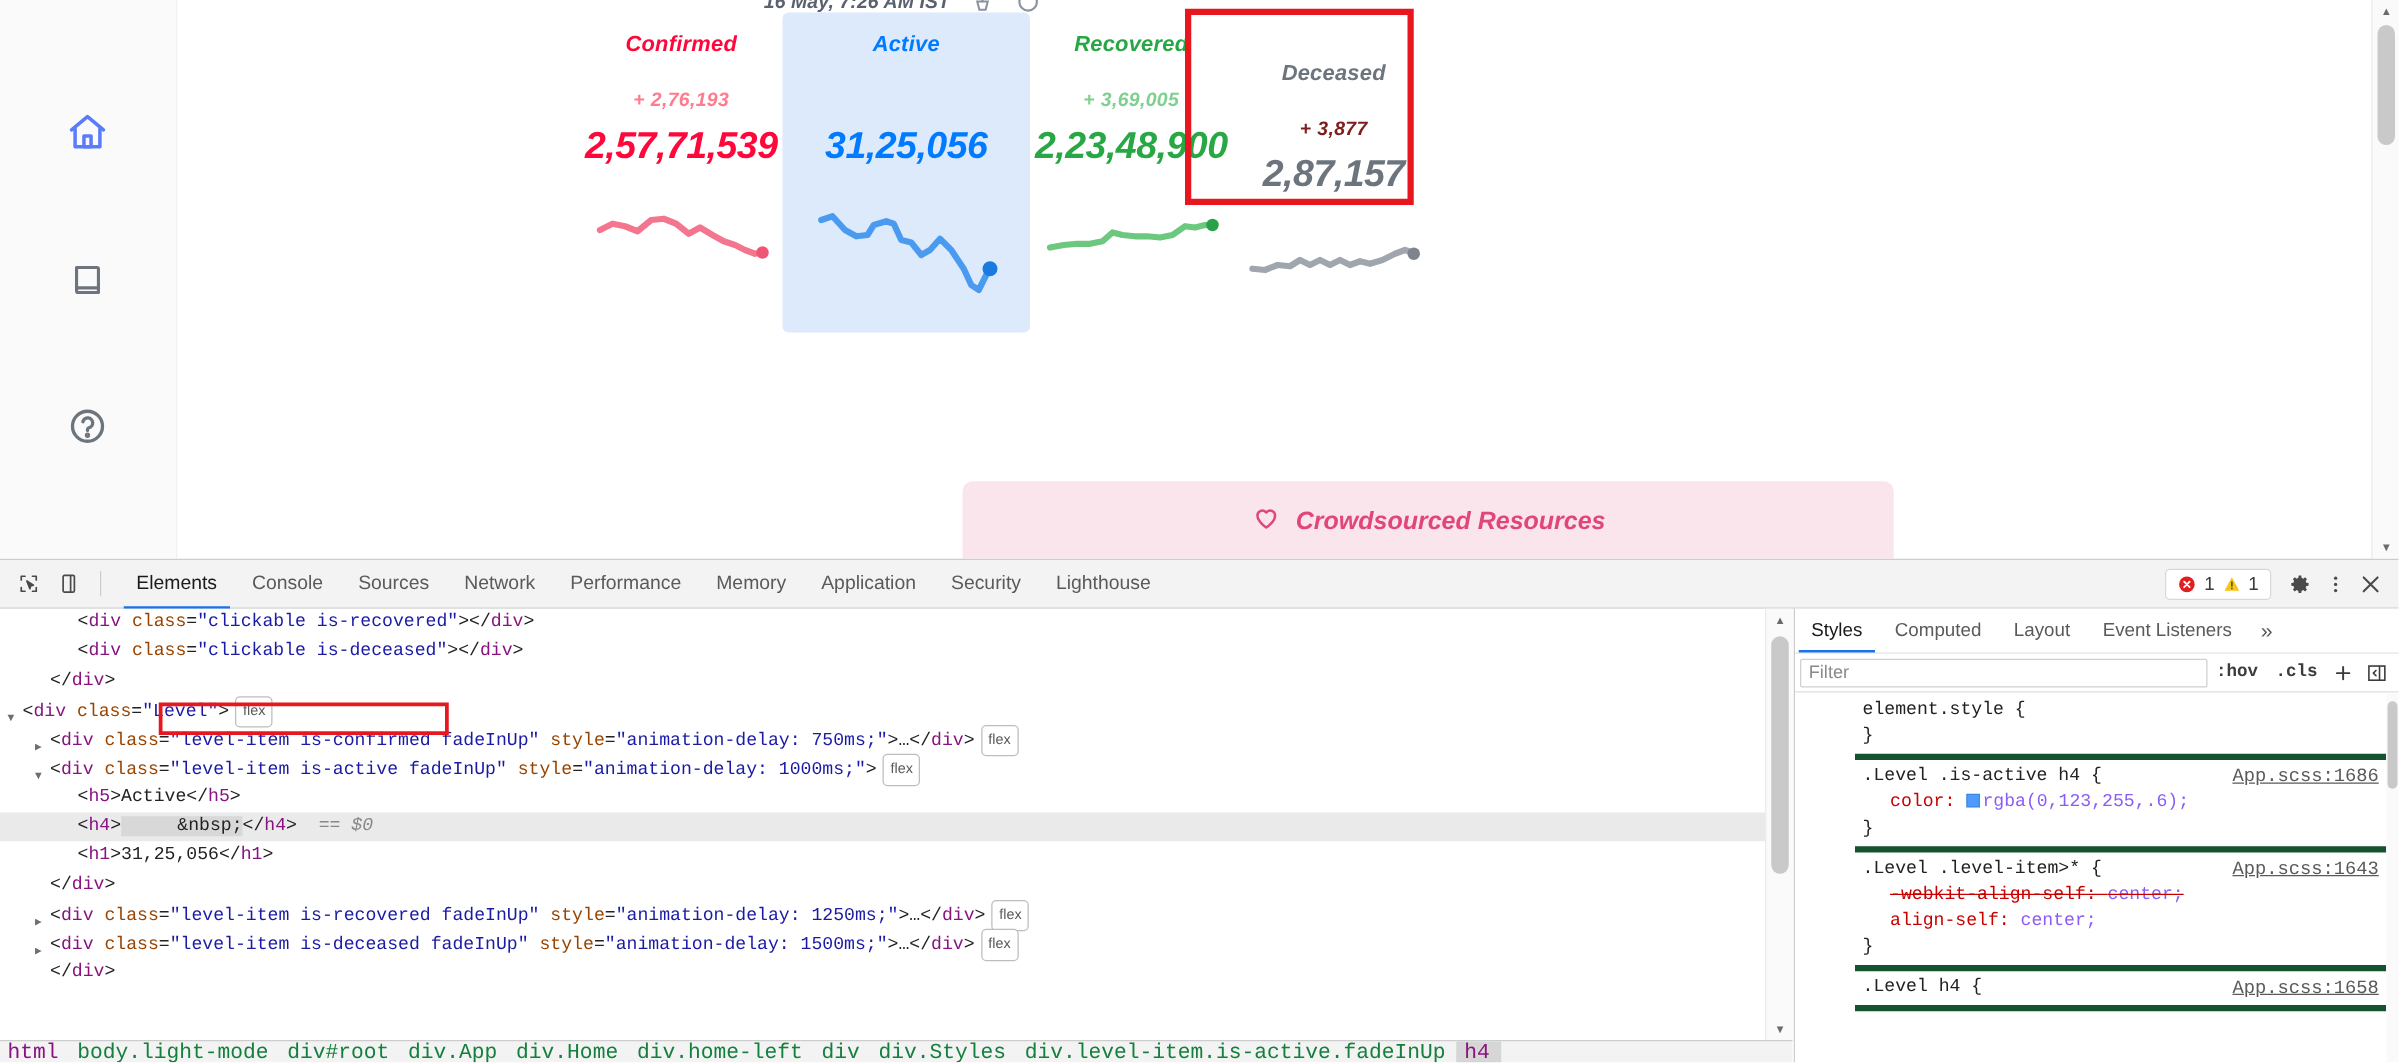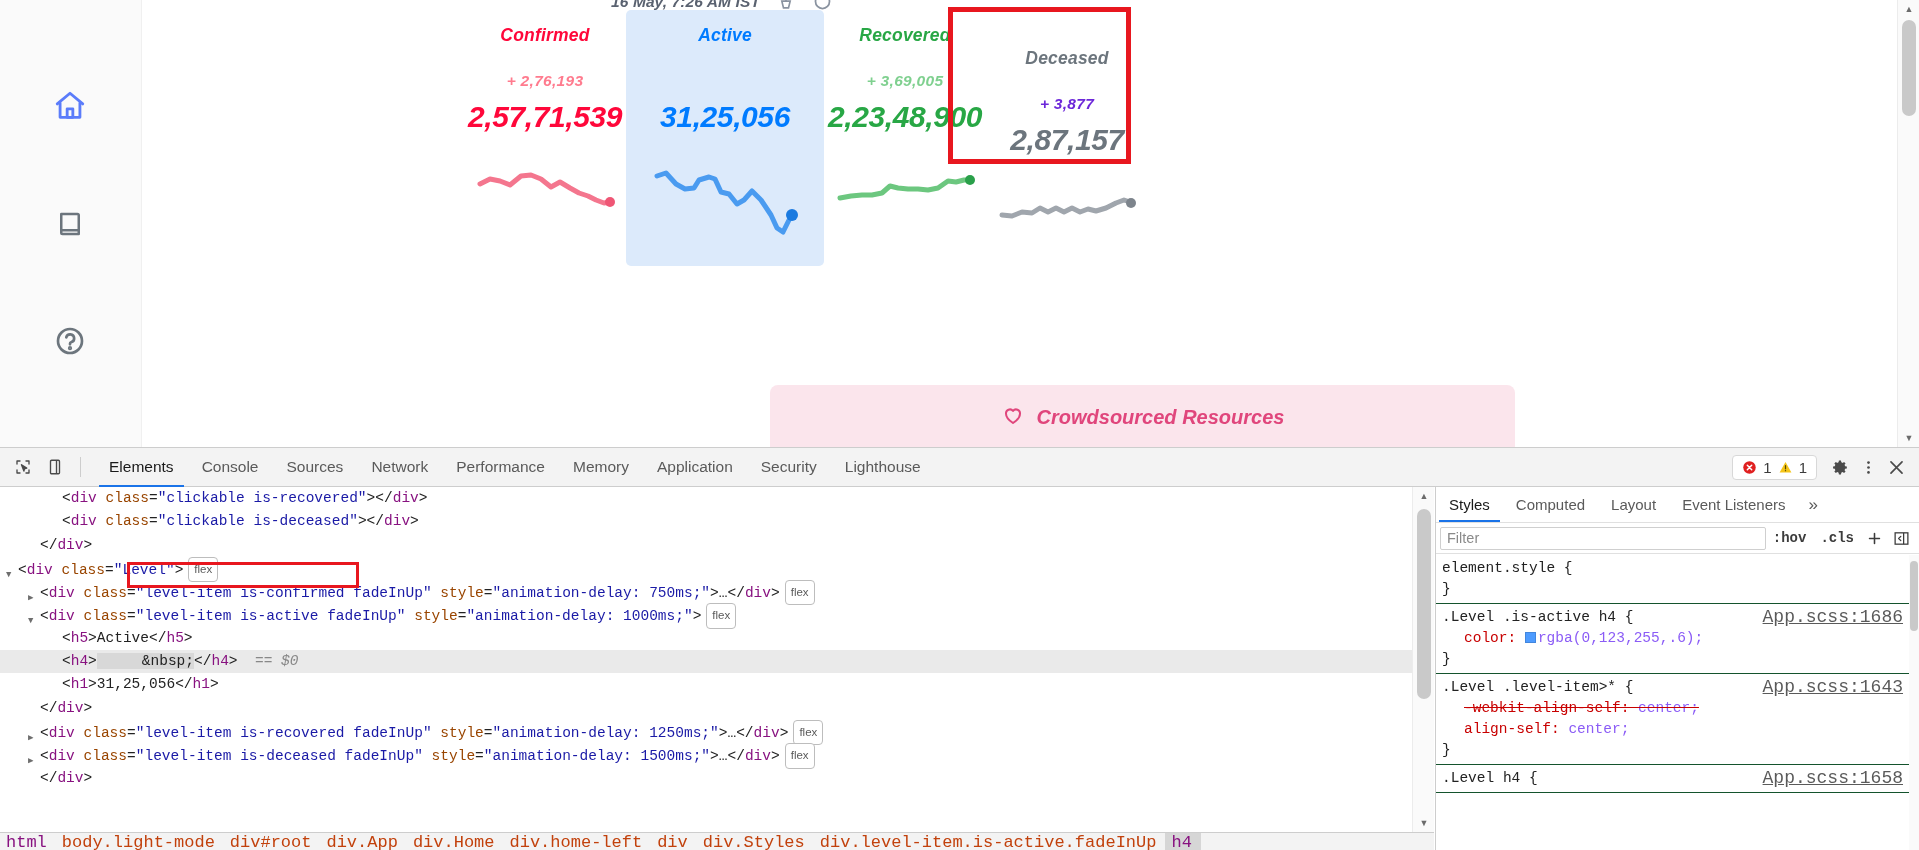--- a/index.html
+++ b/index.html
@@ -68,21 +68,21 @@
   .is-confirmed h5 { color: #ff073a; }
   .is-confirmed h4 { color: #ff7b8e; }
   .is-confirmed h1 { color: #ff073a; }
   .is-active   h5 { color: #007bff; }
   .is-active   h4 { color: rgba(0,123,255,.6); }
   .is-active   h1 { color: #007bff; }
   .is-recovered h5 { color: #28a745; }
   .is-recovered h4 { color: #7fd08f; }
   .is-recovered h1 { color: #28a745; }
   .is-deceased h5 { color: #6c757d; margin-top: 23px; }
-  .is-deceased h4 { color: #6d28d9; }
+  .is-deceased h4 { color: #7f1d1d; }
   .is-deceased h1 { color: #6c757d; }
 
   .is-active {
     background: #dceafb;
     border-radius: 5px;
     padding-bottom: 18px;
     width: 198px;
   }
   .spark { margin-top: 28px; }
   .spark svg { display: block; }
@@ -180,21 +180,21 @@
     position: absolute; left: 4px; top: 22px; width: 14px; height: 190px;
     background: #c9c9c9; border-radius: 7px;
   }
 
   #breadcrumb {
     position: absolute; left: 0; top: 384px; width: 1434px; height: 19px;
     background: #f3f3f3; border-top: 1px solid #cdcdcd;
     display: flex; align-items: center; overflow: hidden;
     font-family: "Liberation Mono", monospace; font-size: 17px;
   }
-  .crumb { padding: 0 9px 0 6px; color: #c2410c; white-space: nowrap; }
+  .crumb { padding: 0 9px 0 6px; color: #15803d; white-space: nowrap; }
   .crumb.first { color: #881280; }
   .crumb.last { background: #d6d6d6; color: #881280; }
 
   
   #styles-pane {
     position: absolute; left: 1435px; top: 39px; width: 484px; height: 364px;
     background: #fff; border-left: 1px solid #cdcdcd;
   }
   #styles-tabs {
     height: 36px; display: flex; align-items: stretch; border-bottom: 1px solid #e0e0e0;
@@ -220,23 +220,23 @@
     font-family: "Liberation Sans", sans-serif; background: #fff;
   }
   .st-btn { padding: 0 7px; font-size: 14px; color: #3c3c3c; font-family: "Liberation Mono", monospace; font-weight: 700; }
   .st-ico-btn { padding: 0 5px; display:flex; align-items:center; color: #3c3c3c; }
 
   #styles-body {
     position: absolute; left: 0; top: 68px; right: 10px; bottom: 0;
     overflow: hidden; font-family: "Liberation Mono", monospace;
     font-size: 14.5px; line-height: 21px; color: #222;
   }
-  .rule { padding: 3px 0 3px 6px; border-bottom: 1px solid #14532d; position: relative; }
+  .rule { padding: 3px 0 3px 6px; border-bottom: 5px solid #14532d; position: relative; margin-left: 48px; }
   .rule .src {
-    position: absolute; right: 6px; top: 3px; color: #5a5a5a; font-size: 18px;
+    position: absolute; right: 6px; top: 3px; color: #5a5a5a; font-size: 15px;
     text-decoration: underline;
   }
   .sel-text { color: #222; }
   .prop { color: #c80000; padding-left: 22px; display: block; }
   .prop .pv { color: #8b5cf6; }
   .prop.struck { text-decoration: line-through; }
   .swatch {
     display: inline-block; width: 11px; height: 11px; border: 1px solid #00000022;
     background: #4d9bff; vertical-align: -1px; margin-right: 2px;
   }

